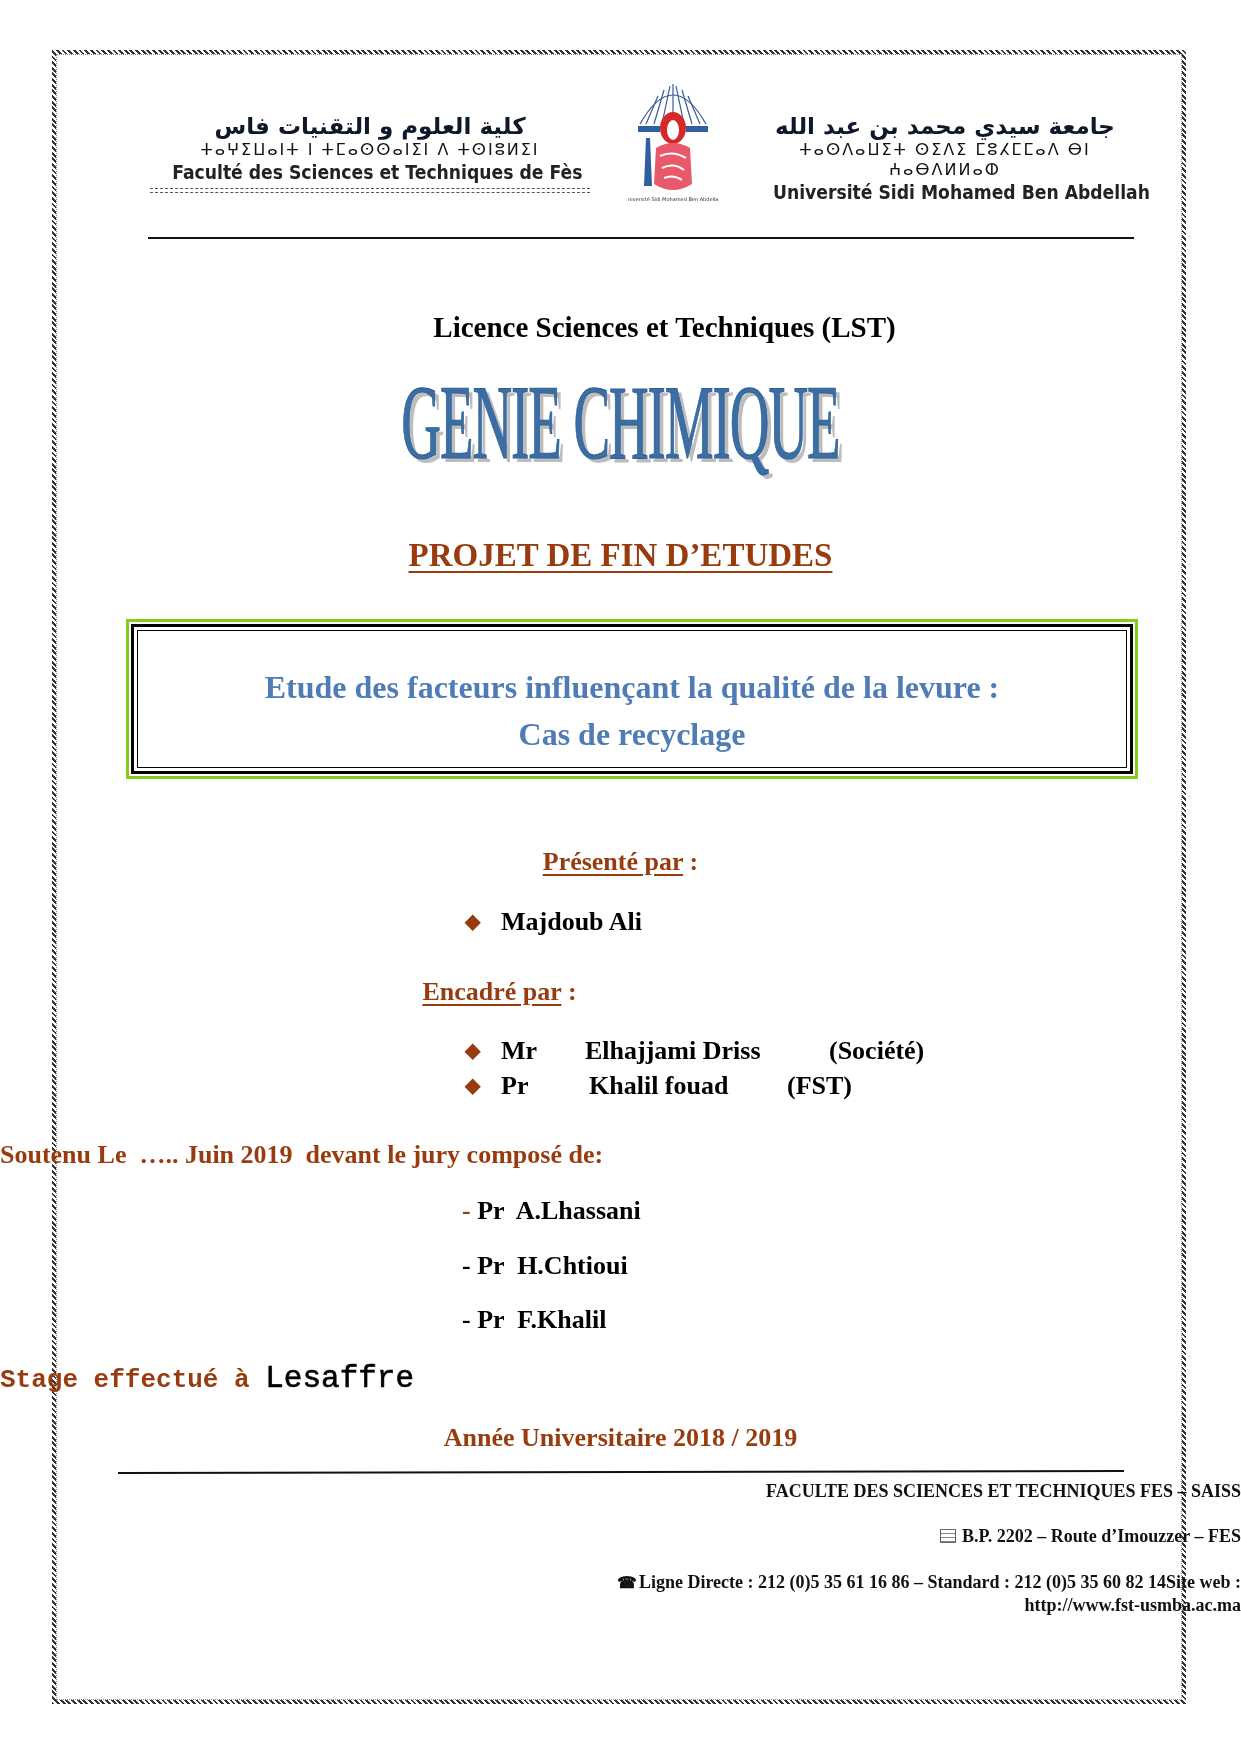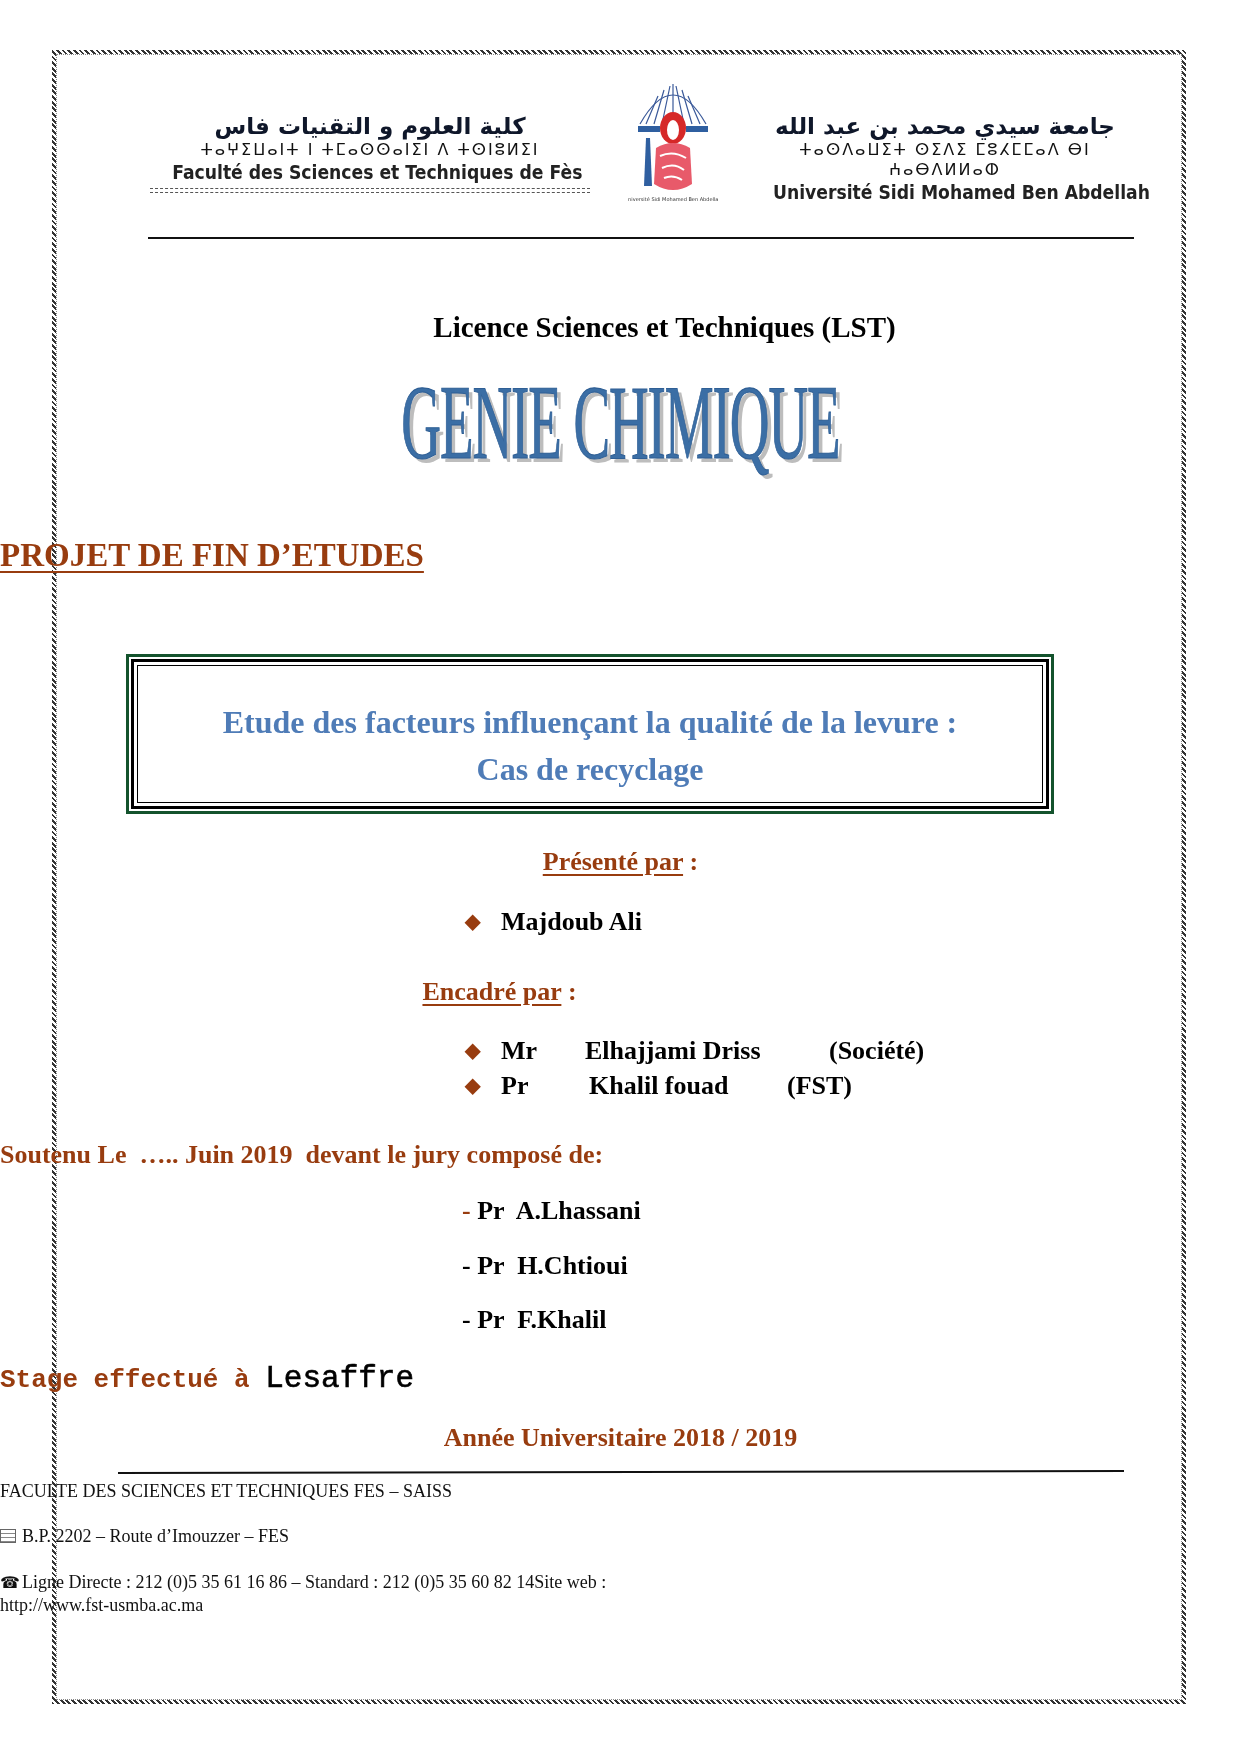--- a/index.html
+++ b/index.html
@@ -30,26 +30,26 @@
   .lst { position: absolute; left: 0; width: 1241px; top: 311px; text-align: center; font-size: 29px; font-weight: bold; padding-left: 44px; }
 
   .genie { position: absolute; left: 0; width: 1241px; top: 362px; text-align: center; }
   .genie span {
     display: inline-block; font-family: "Liberation Serif", serif; font-size: 100px; font-weight: normal;
     color: #3b6ea5; transform: scaleX(0.55) scaleY(1.05); transform-origin: center top;
     text-shadow: 7px 4px 0 #bdbdbd; letter-spacing: -2px; -webkit-text-stroke: 1px #2f5f95;
     white-space: nowrap;
   }
 
-  .pfe { position: absolute; left: 0; width: 1241px; top: 537px; font-size: 33px; font-weight: bold; color: #983c0f; }
+  .pfe { position: absolute; left: 0; width: 1241px; top: 537px; text-align: center; font-size: 33px; font-weight: bold; color: #983c0f; }
   .pfe span { text-decoration: underline; text-underline-offset: 5px; text-decoration-thickness: 2px; }
 
   .title-box {
-    position: absolute; left: 126px; top: 654px; width: 928px; height: 160px;
-    border: 3px solid #14532d; box-sizing: border-box;
+    position: absolute; left: 126px; top: 619px; width: 1012px; height: 160px;
+    border: 3px solid #84cc16; box-sizing: border-box;
   }
   .title-box::before { content: ""; position: absolute; left: 2px; top: 2px; right: 2px; bottom: 2px; border: 3px solid #000; }
   .title-box::after { content: ""; position: absolute; left: 8px; top: 8px; right: 8px; bottom: 8px; border: 1px solid #000; }
   .title-text { position: absolute; left: 0; right: 0; top: 42px; text-align: center; font-size: 32px; font-weight: bold; color: #4f7cb7; line-height: 47px; }
 
   .label-brown { color: #983c0f; font-weight: bold; }
   .underline { text-decoration: underline; text-underline-offset: 4px; text-decoration-thickness: 2px; }
 
   .presente { position: absolute; left: 0; width: 1241px; top: 847px; text-align: center; font-size: 26px; }
   .encadre { position: absolute; left: 0; width: 999px; top: 977px; text-align: center; font-size: 26px; }
@@ -71,21 +71,21 @@
   .j2 { top: 1251px; }
   .j3 { top: 1305px; }
 
   .stage { position: absolute; left: 0; width: 1032px; top: 1361px; text-align: left; font-size: 26px; font-weight: bold; color: #983c0f; font-family: Liberation Mono, monospace; }
   .stage .company { color: #000; font-size: 31px; font-weight: normal; -webkit-text-stroke: 0.6px #000; }
 
   .annee { position: absolute; left: 0; width: 1241px; top: 1423px; text-align: center; font-size: 26px; font-weight: bold; color: #983c0f; }
 
   .bottom-rule { position: absolute; left: 118px; top: 1471px; width: 1006px; height: 0; border-top: 2px solid #111; transform: rotate(-0.12deg); }
 
-  .footer { position: absolute; left: 0; width: 1241px; text-align: left; font-size: 18px; color: #111; }
+  .footer { position: absolute; left: 0; width: 1241px; text-align: right; font-size: 18px; color: #111; font-weight: bold; }
   .f1 { top: 1481px; }
   .f2 { top: 1526px; }
   .f3 { top: 1571px; line-height: 22px; }
   .f3 .line2 { display: block; }
   .mail-icon { display: inline-block; width: 14px; height: 12px; border: 1px solid #666; vertical-align: -1px; margin-right: 6px; background: repeating-linear-gradient(#fff 0 3px, #888 3px 4px); }
   .phone-icon { display: inline-block; margin-right: 2px; font-size: 16px; }
 </style>
 </head>
 <body>
 

